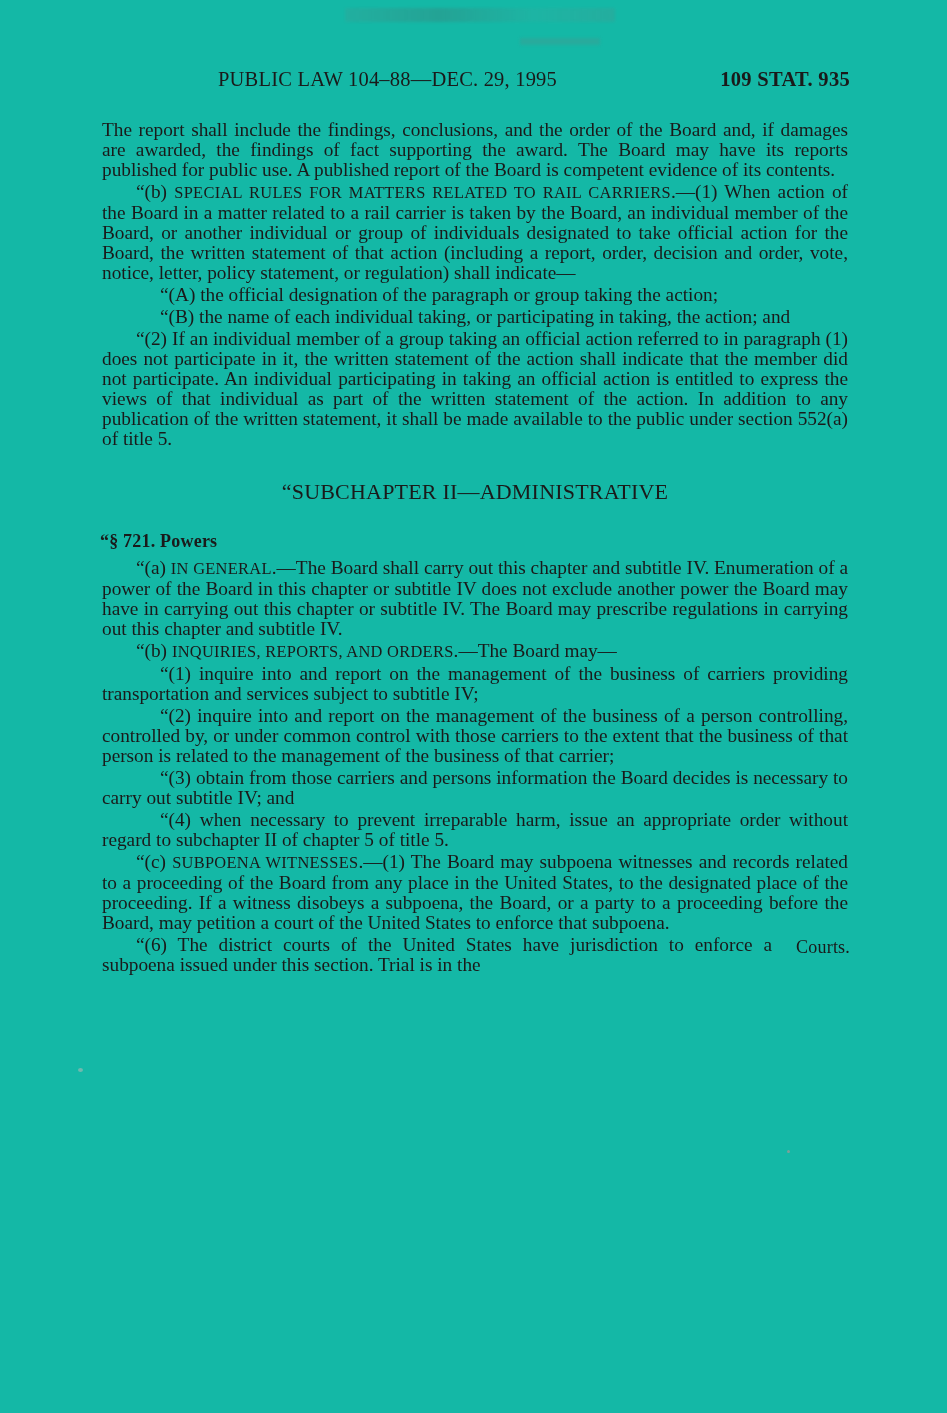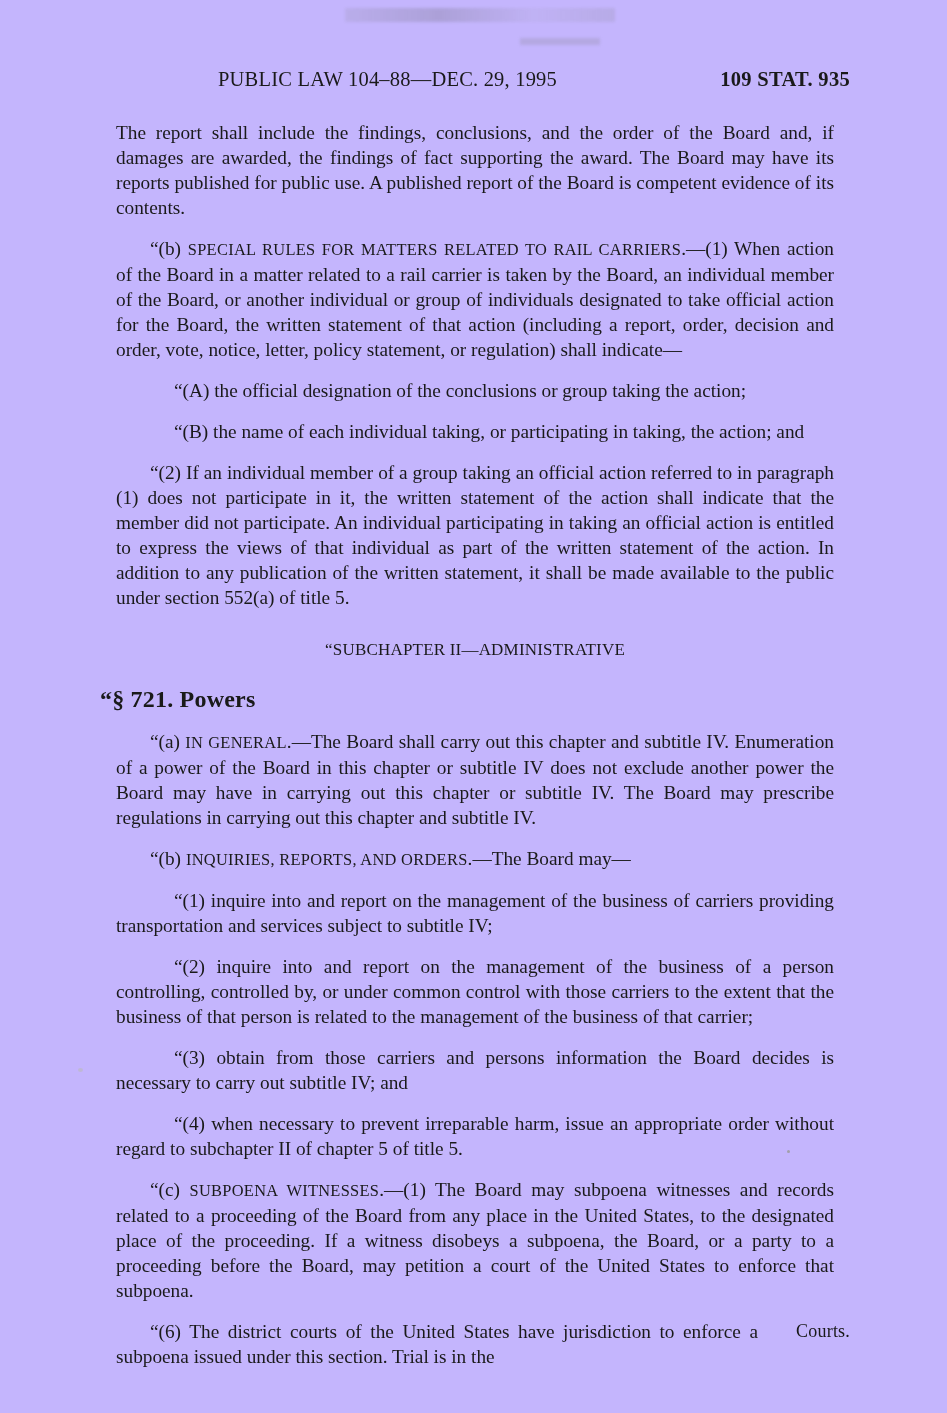--- a/index.html
+++ b/index.html
@@ -13,21 +13,21 @@
     position: relative;
     font-family: "Liberation Serif", serif;
     color: #1a1a1a;
     overflow: hidden;
   }
   .page {
     position: absolute;
     left: 0; top: 0;
     width: 947px;
     height: 1413px;
-    background: #c4b5fd;
+    background: #14b8a6;
   }
   
   .scan-smudge {
     position: absolute;
     left: 345px;
     top: 8px;
     width: 270px;
     height: 14px;
     background: linear-gradient(90deg, rgba(120,120,120,0.18), rgba(90,90,90,0.30) 35%, rgba(140,140,140,0.10) 70%, rgba(120,120,120,0.22));
     filter: blur(1.4px);
@@ -64,46 +64,46 @@
     white-space: nowrap;
   }
   .runhead .right {
     margin-left: auto;
     font-weight: 700;
     white-space: nowrap;
     letter-spacing: 0.3px;
   }
 
   p {
-    margin: 16px;
+    margin: 2px;
     font-size: 19.3px;
-    line-height: 25px;
+    line-height: 20px;
     text-align: justify;
     text-justify: inter-word;
     hyphens: none;
   }
   .indent {
     text-indent: 34px;
   }
   .indent-deep {
     text-indent: 58px;
   }
   .sc {
     font-size: 16.4px;
     letter-spacing: 0.3px;
   }
   .subchapter {
     text-align: center;
-    font-size: 17px;
+    font-size: 22px;
     margin-top: 30px;
     margin-bottom: 26px;
     letter-spacing: 0.2px;
   }
   .section-head {
-    font-size: 24px;
+    font-size: 18px;
     font-weight: 700;
     margin-top: 4px;
     margin-bottom: 6px;
     letter-spacing: 0.2px;
   }
   .marginal-note {
     position: absolute;
     right: 0px;
     font-size: 18px;
     font-family: "Liberation Serif", serif;
@@ -141,21 +141,21 @@
 
     <div class="runhead">
       <span class="left">PUBLIC LAW 104–88—DEC. 29, 1995</span>
       <span class="right">109 STAT. 935</span>
     </div>
 
     <p class="body-para">The report shall include the findings, conclusions, and the order of the Board and, if damages are awarded, the findings of fact supporting the award. The Board may have its reports published for public use. A published report of the Board is competent evidence of its contents.</p>
 
     <p class="body-para indent">“(b) <span class="sc">SPECIAL RULES FOR MATTERS RELATED TO RAIL CARRIERS</span>.—(1) When action of the Board in a matter related to a rail carrier is taken by the Board, an individual member of the Board, or another individual or group of individuals designated to take official action for the Board, the written statement of that action (including a report, order, decision and order, vote, notice, letter, policy statement, or regulation) shall indicate—</p>
 
-    <p class="body-para indent-deep">“(A) the official designation of the conclusions or group taking the action;</p>
+    <p class="body-para indent-deep">“(A) the official designation of the paragraph or group taking the action;</p>
 
     <p class="body-para indent-deep">“(B) the name of each individual taking, or participating in taking, the action; and</p>
 
 
     <p class="body-para indent">“(2) If an individual member of a group taking an official action referred to in paragraph (1) does not participate in it, the written statement of the action shall indicate that the member did not participate. An individual participating in taking an official action is entitled to express the views of that individual as part of the written statement of the action. In addition to any publication of the written statement, it shall be made available to the public under section 552(a) of title 5.</p>
 
     <div class="subchapter">“SUBCHAPTER II—ADMINISTRATIVE</div>
 
     <div class="section-head">“§ 721. Powers</div>
 

